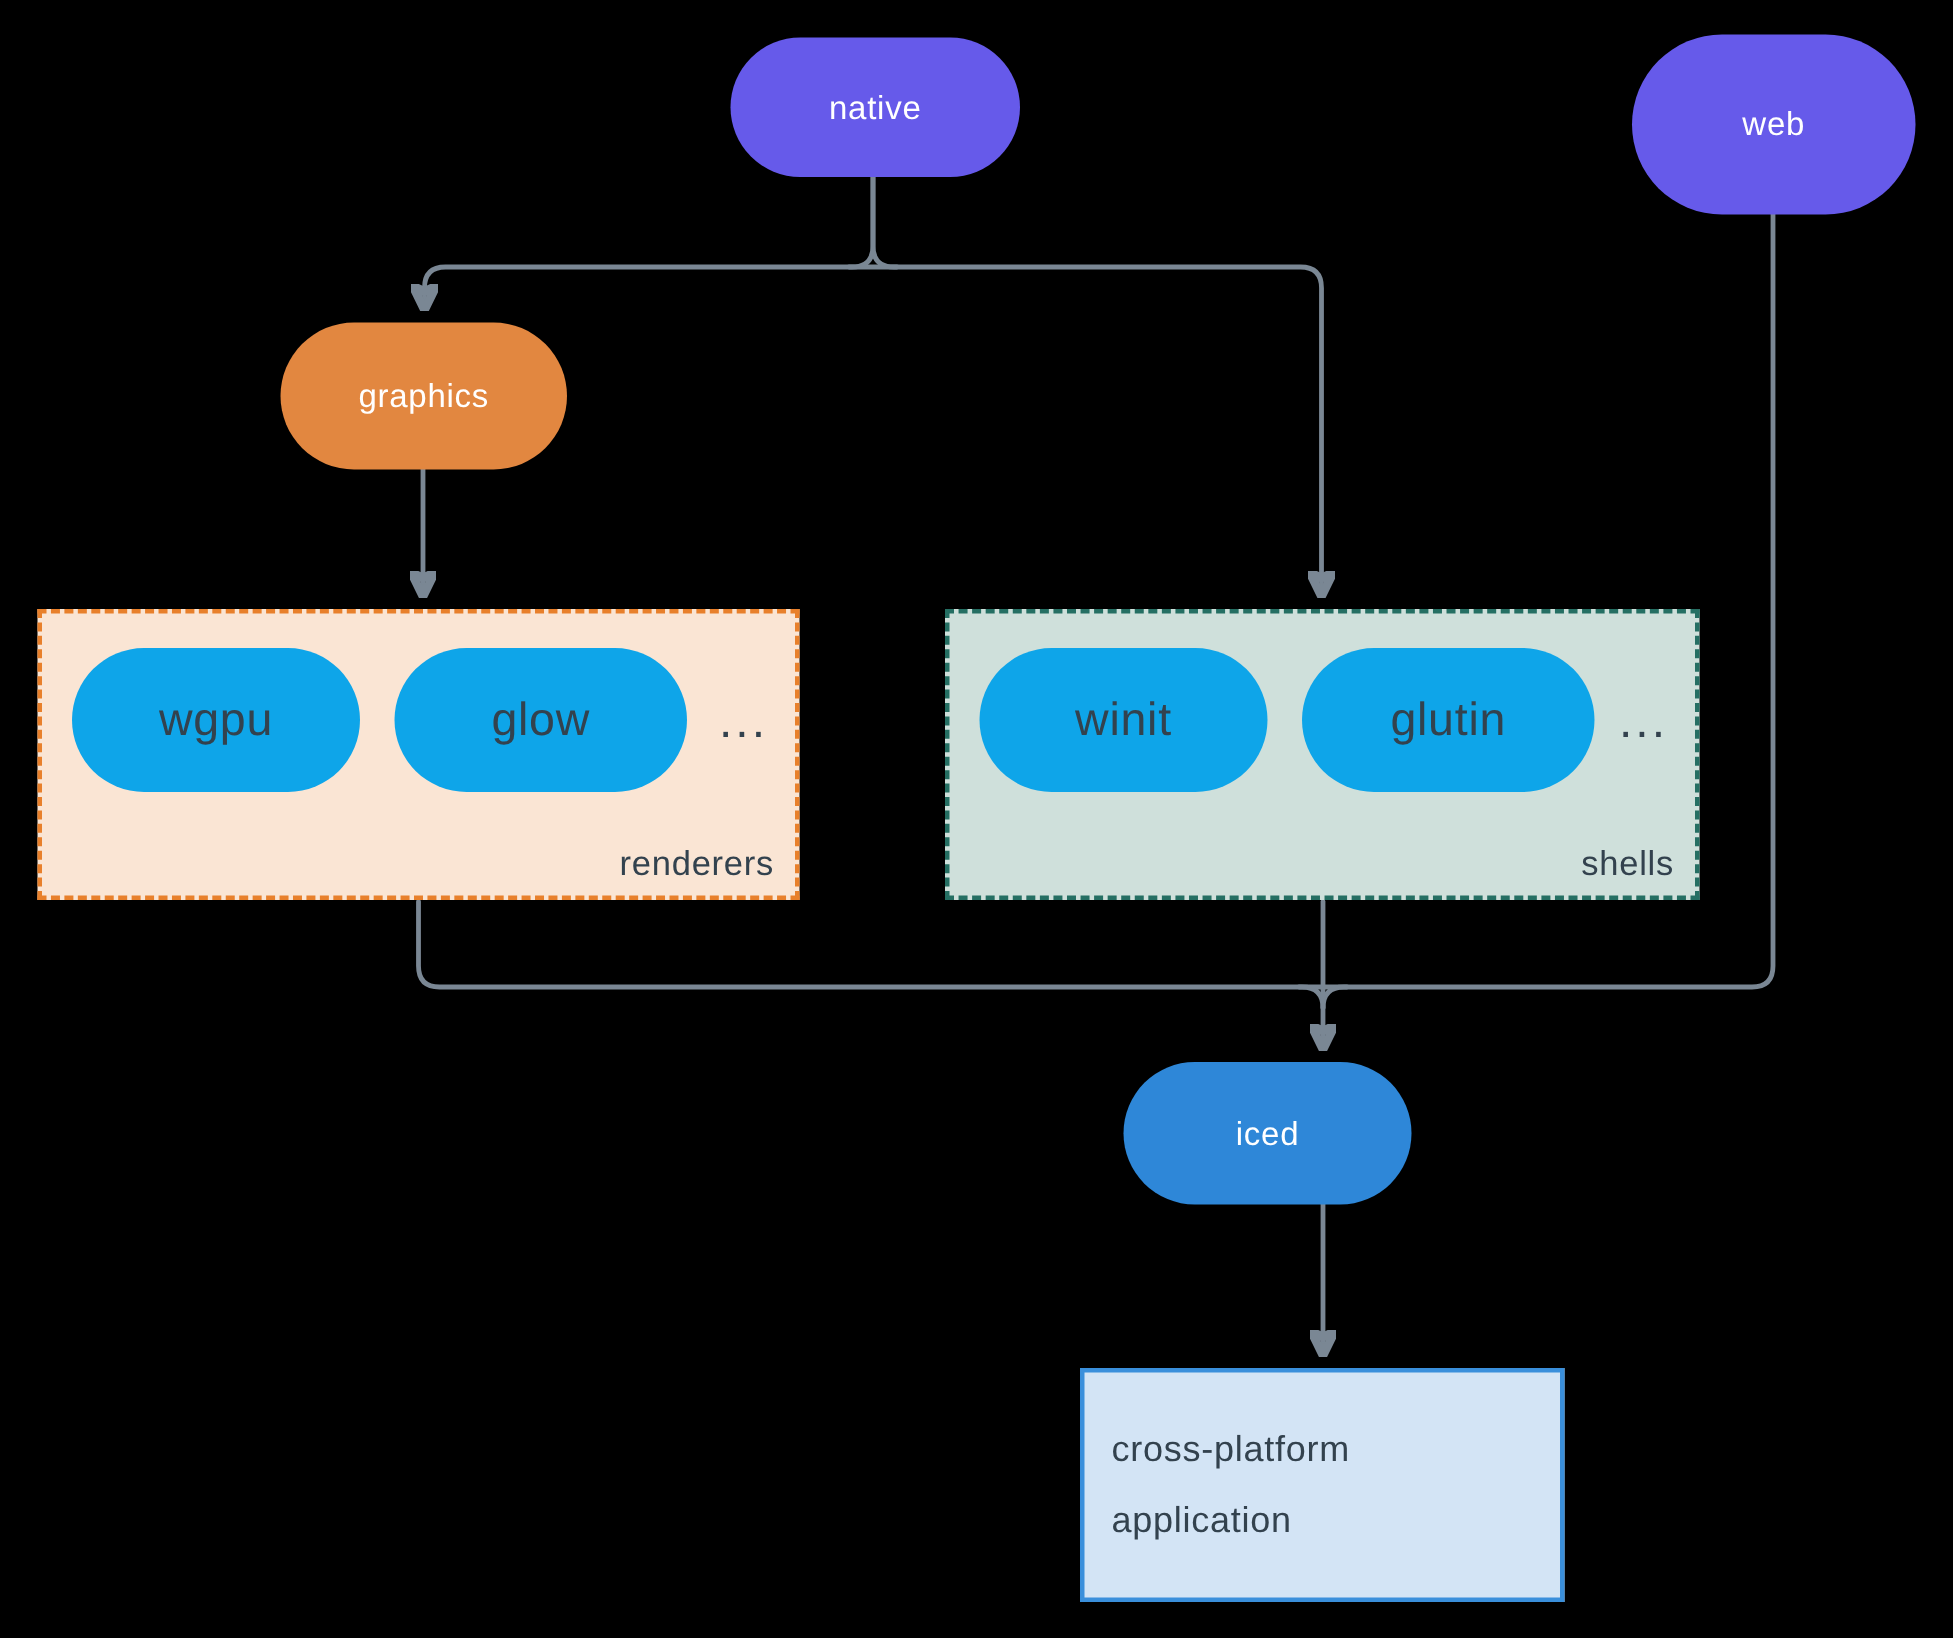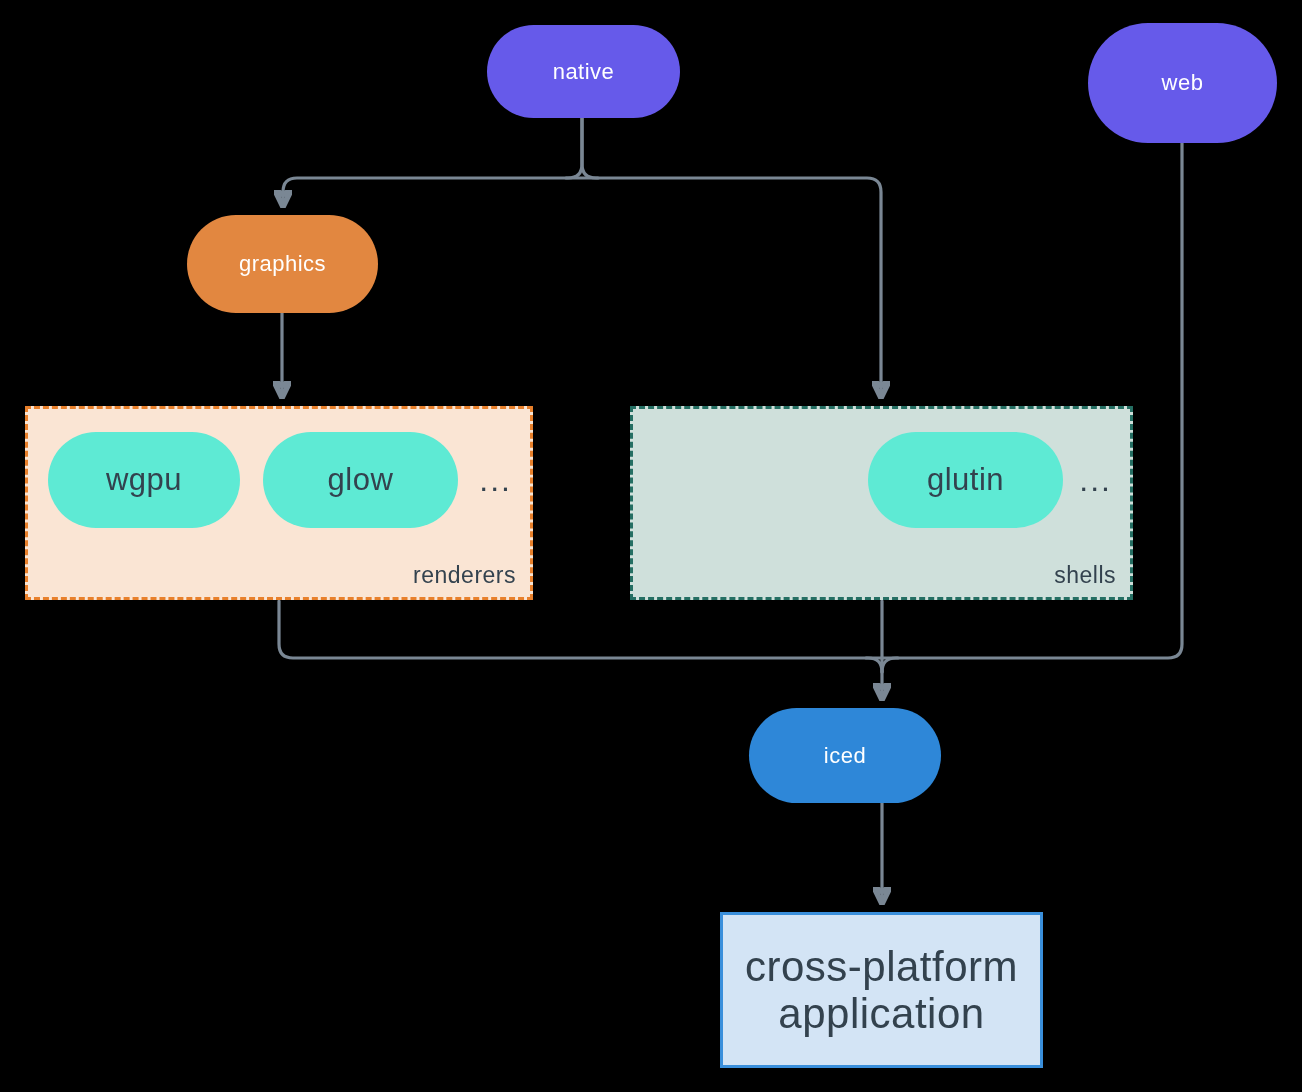--- a/index.html
+++ b/index.html
@@ -46,21 +46,21 @@
   .group{
     position:absolute;
     box-sizing:border-box;
     border:3px dashed;
   }
   .group-renderers{left:25px;top:406px;width:508px;height:194px;background:var(--peach-bg);border-color:var(--peach-border);}
   .group-shells{left:630px;top:406px;width:503px;height:194px;background:var(--mint-bg);border-color:var(--mint-border);}
 
   .chip{
     position:absolute;
-    background:#5eead4;border-radius:60px;
+    background:#0ea5e9;border-radius:60px;
     display:flex;align-items:center;justify-content:center;
     color:var(--dark);font-size:31px;letter-spacing:.5px;
   }
   .chip-1{left:20px;top:23px;width:192px;height:96px;}
   .chip-2{left:235px;top:23px;width:195px;height:96px;}
 
   .dots{
     position:absolute;right:18px;top:23px;height:96px;
     display:flex;align-items:center;
     color:var(--dark);font-size:32px;letter-spacing:2px;
@@ -69,22 +69,21 @@
     position:absolute;right:14px;bottom:8px;
     color:var(--dark);font-size:23px;letter-spacing:.5px;
   }
 
   .app-box{
     position:absolute;left:720px;top:912px;width:323px;height:156px;
     box-sizing:border-box;
     background:var(--app-bg);
     border:3px solid var(--app-border);
     display:flex;align-items:center;justify-content:center;
-    text-align:center;
-    color:var(--dark);font-size:42px;line-height:47px;letter-spacing:.5px;
+    color:var(--dark);font-size:24px;line-height:47px;letter-spacing:.5px;
     padding:0 18px;
   }
 </style>
 </head>
 <body>
 
 <div class="canvas">
 
   <svg class="connectors" viewBox="0 0 1302 1092">
     <defs>
@@ -120,20 +119,23 @@
       <span>wgpu</span>
     </div>
     <div class="chip chip-2">
       <span>glow</span>
     </div>
     <span class="dots">...</span>
     <span class="group-label">renderers</span>
   </div>
 
   <div class="group group-shells">
+    <div class="chip chip-1">
+      <span>winit</span>
+    </div>
     <div class="chip chip-2">
       <span>glutin</span>
     </div>
     <span class="dots">...</span>
     <span class="group-label">shells</span>
   </div>
 
   <div class="pill blue node-iced">
     <span>iced</span>
   </div>

